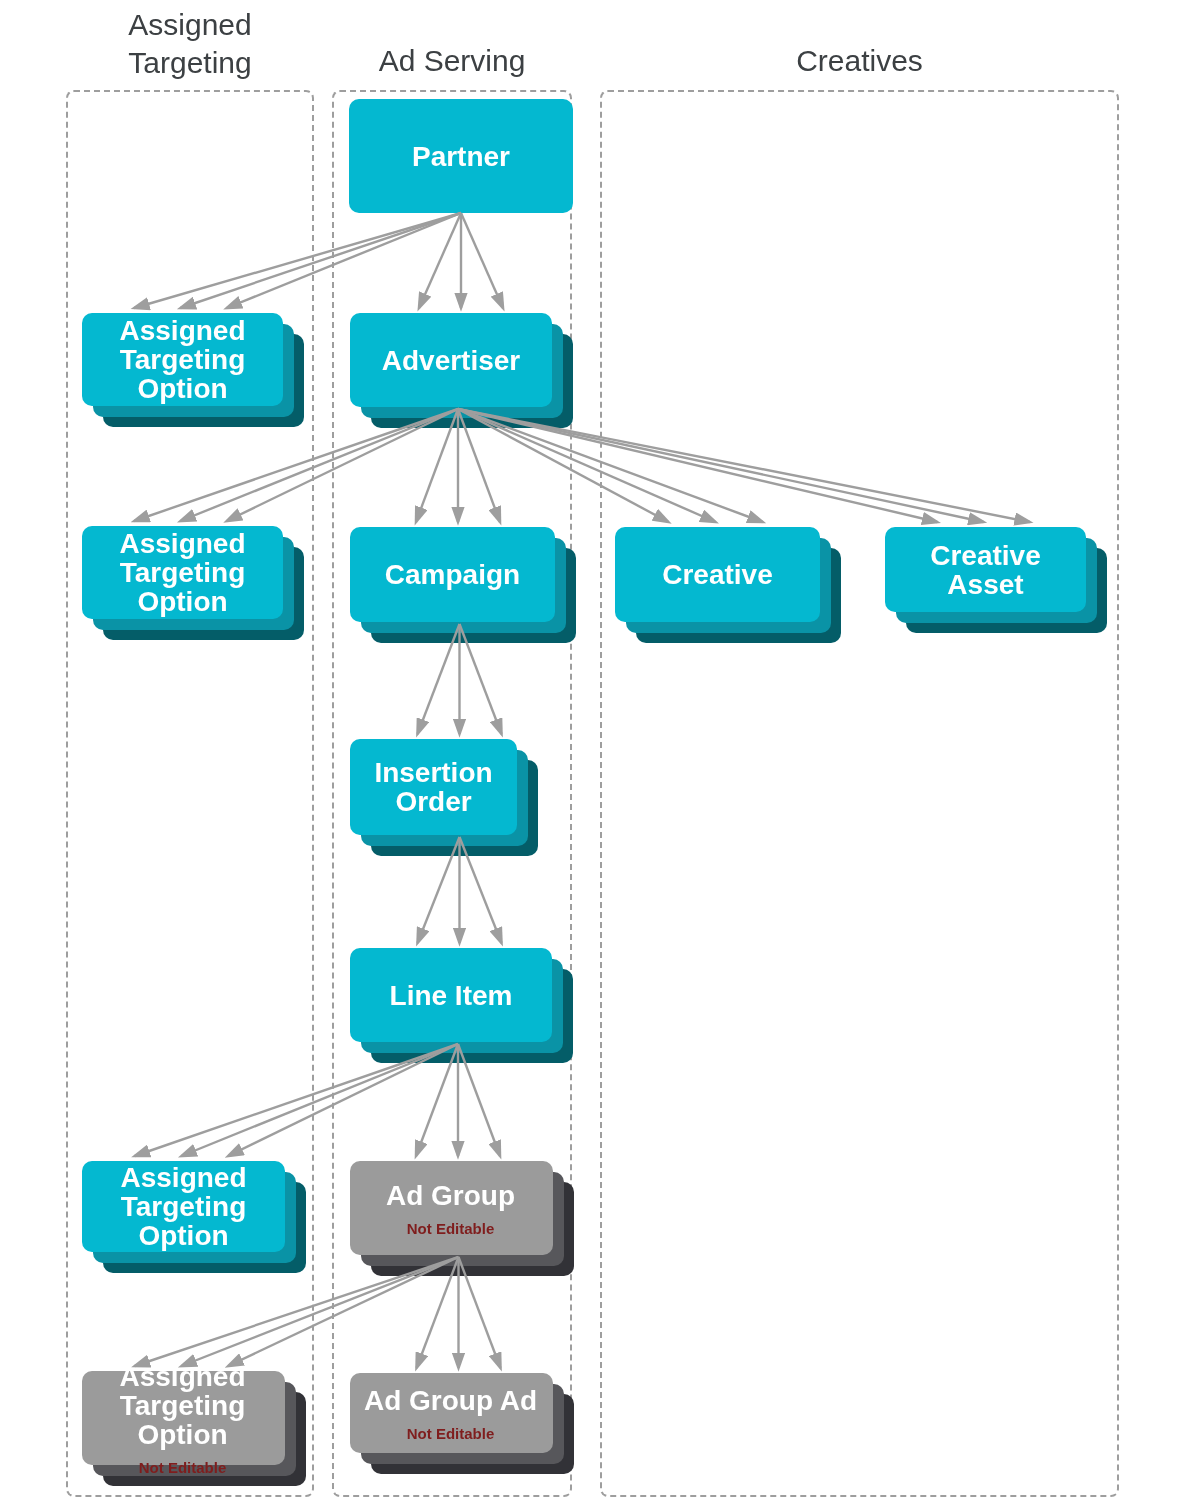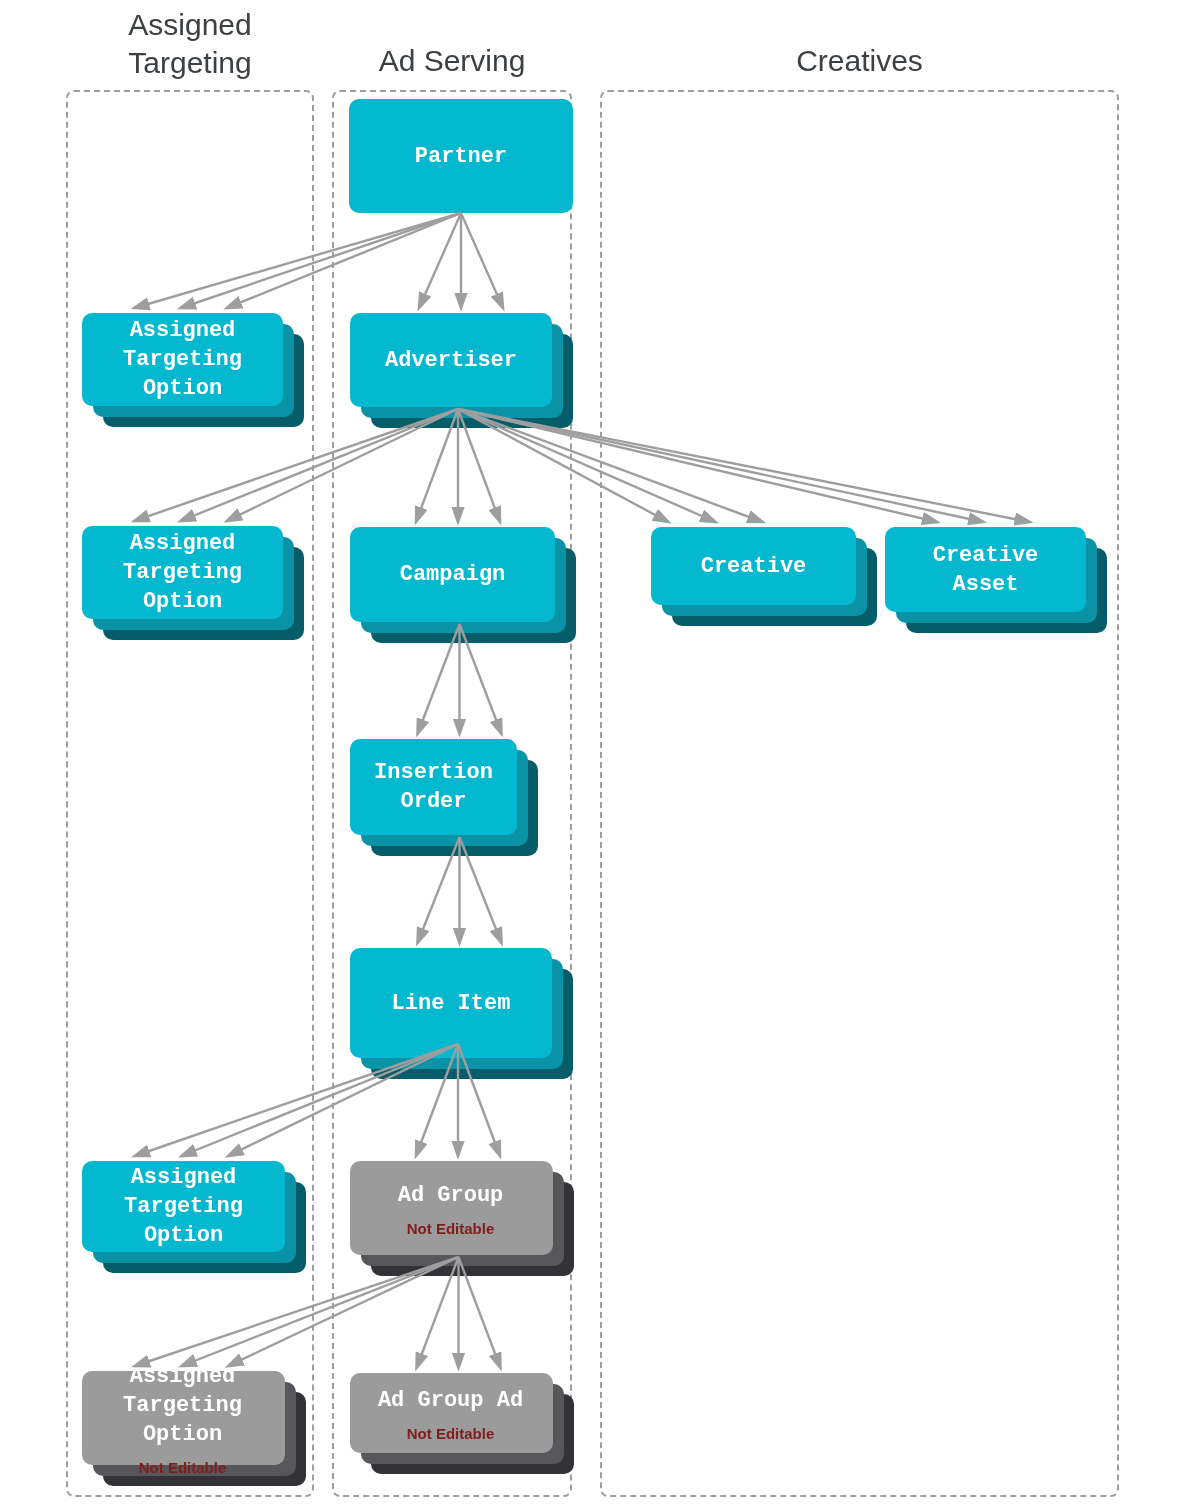--- a/index.html
+++ b/index.html
@@ -45,38 +45,38 @@
     display:flex;flex-direction:column;align-items:center;justify-content:center;
     box-sizing:border-box;padding:6px 10px;
   }
   .node.cyan .face{background:#04b8d0;}
   .node.cyan .layer.l1{background:#0a93a6;}
   .node.cyan .layer.l2{background:#045d68;}
   .node.gray .face{background:#9b9b9b;padding-left:8px;}
   .node.gray .layer.l1{background:#57575b;}
   .node.gray .layer.l2{background:#323237;}
   .node-label{
-    color:#ffffff;font-weight:700;font-size:22px;line-height:29px;
-    text-align:center;white-space:pre-line;font-family:Liberation Mono, monospace;
+    color:#ffffff;font-weight:700;font-size:28px;line-height:29px;
+    text-align:center;white-space:pre-line;
   }
   .node-sublabel{
     color:#7f1d1d;font-weight:700;font-size:15px;line-height:18px;
     text-align:center;margin-top:10px;margin-bottom:4px;
   }
   .has-sub .node-label{margin-top:6px;}
   
   .pos-partner{left:349px;top:99px;width:224px;height:114px;}
   .pos-ato1{left:82px;top:313px;width:201px;height:93px;}
   .pos-advertiser{left:350px;top:313px;width:202px;height:94px;}
   .pos-ato2{left:82px;top:526px;width:201px;height:93px;}
   .pos-campaign{left:350px;top:527px;width:205px;height:95px;}
-  .pos-creative{left:615px;top:527px;width:205px;height:78px;margin-left:36px;}
+  .pos-creative{left:615px;top:527px;width:205px;height:95px;}
   .pos-creative-asset{left:885px;top:527px;width:201px;height:85px;}
   .pos-insertion-order{left:350px;top:739px;width:167px;height:96px;}
-  .pos-line-item{left:350px;top:948px;width:202px;height:110px;}
+  .pos-line-item{left:350px;top:948px;width:202px;height:94px;}
   .pos-ato3{left:82px;top:1161px;width:203px;height:91px;}
   .pos-ad-group{left:350px;top:1161px;width:203px;height:94px;}
   .pos-ato-ne{left:82px;top:1371px;width:203px;height:94px;}
   .pos-ad-group-ad{left:350px;top:1373px;width:203px;height:80px;}
   
   #arrows{
     position:absolute;left:0;top:0;width:1184px;height:1508px;
     pointer-events:none;z-index:10;
   }
 </style>

